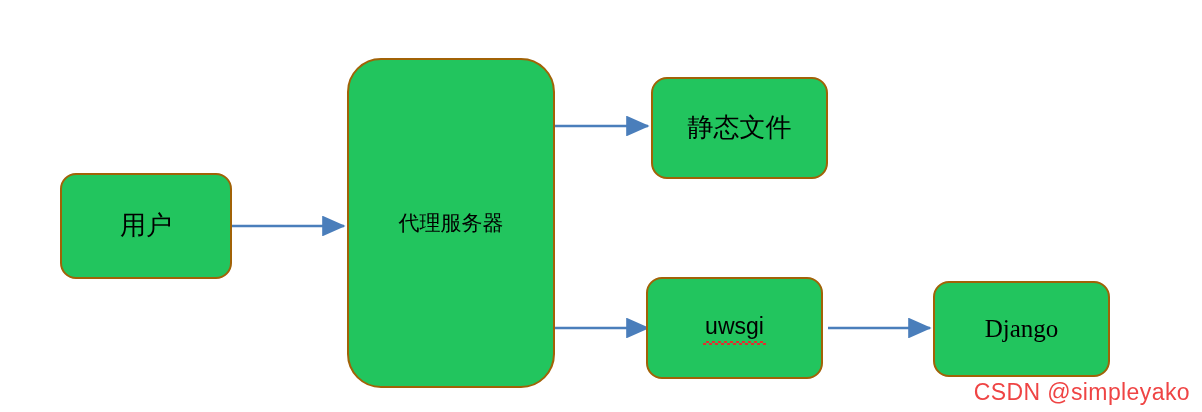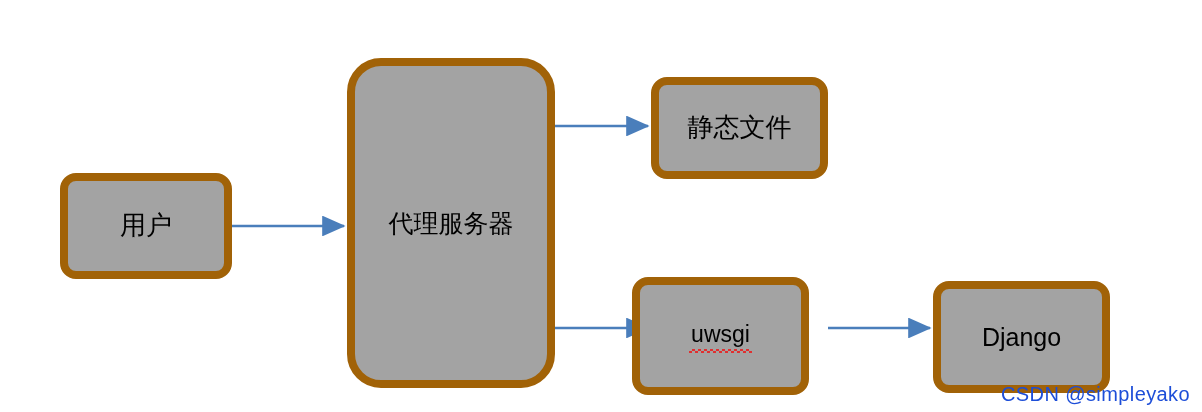--- a/index.html
+++ b/index.html
@@ -16,47 +16,47 @@
   }
   #canvas {
     position: absolute;
     left: 0; top: 0;
     width: 1202px;
     height: 412px;
   }
   .node {
     position: absolute;
     box-sizing: border-box;
-    background: #a3a3a3;
-    border: 8px solid #a16207;
+    background: #22c55e;
+    border: 2px solid #a16207;
     border-radius: 16px;
     display: flex;
     flex-direction: column;
     align-items: center;
     justify-content: center;
     text-align: center;
     color: #000000;
     z-index: 2;
   }
   .node .line {
     display: block;
     line-height: 1.28;
     white-space: nowrap;
   }
 
   
   #node-user      { left: 60px;  top: 173px; width: 172px; height: 106px; align-items: center; }
   #node-nginx     { left: 347px; top: 58px;  width: 208px; height: 330px; border-radius: 34px; }
   #node-static    { left: 651px; top: 77px;  width: 177px; height: 102px; }
-  #node-uwsgi     { left: 632px; top: 277px; width: 177px; height: 118px; justify-content: center; }
-  #node-django    { left: 933px; top: 281px; width: 177px; height: 112px; }
+  #node-uwsgi     { left: 646px; top: 277px; width: 177px; height: 102px; justify-content: center; }
+  #node-django    { left: 933px; top: 281px; width: 177px; height: 96px; font-family: Liberation Serif, serif; }
 
   
   .t-cjk-lg  { font-size: 26px; }
-  .t-cjk-md  { font-size: 25px; }
+  .t-cjk-md  { font-size: 21px; }
   .t-cjk-sm  { font-size: 24px; }
   .t-mono    { font-family: "DejaVu Sans Mono", "Liberation Mono", monospace;
                font-size: 23px; letter-spacing: 1.5px; }
   .t-latin   { font-size: 25px; }
   .t-latin-sm{ font-size: 23px; }
 
   
   .misspelled {
     position: relative;
     display: inline-block;
@@ -74,22 +74,22 @@
       radial-gradient(circle at 4.5px 0.8px, #e03030 1.35px, rgba(0,0,0,0) 1.6px);
     background-size: 6px 4px;
     background-repeat: repeat-x;
   }
 
   
   #watermark {
     position: absolute;
     right: 12px;
     bottom: 6px;
-    font-size: 20px;
-    color: #1d4ed8;
+    font-size: 23px;
+    color: #ef4444;
     letter-spacing: 0.4px;
     z-index: 3;
     white-space: nowrap;
   }
 </style>
 </head>
 <body>
 
 <svg id="canvas" viewBox="0 0 1202 412" width="1202" height="412" aria-hidden="true">
   <defs>

